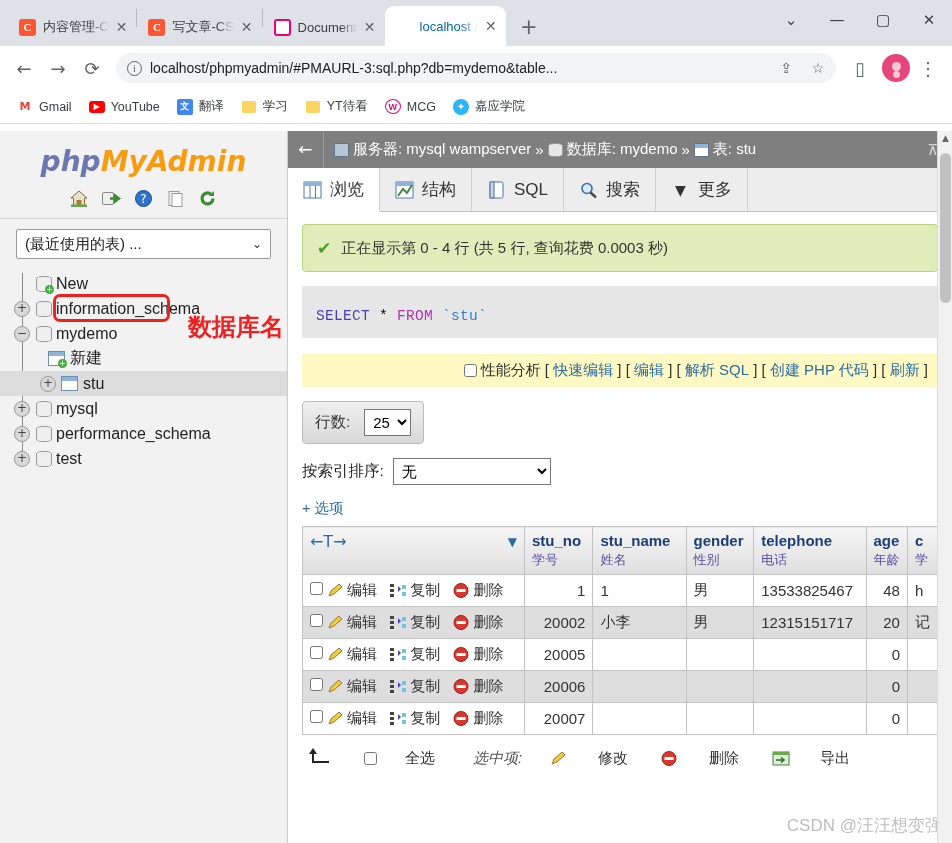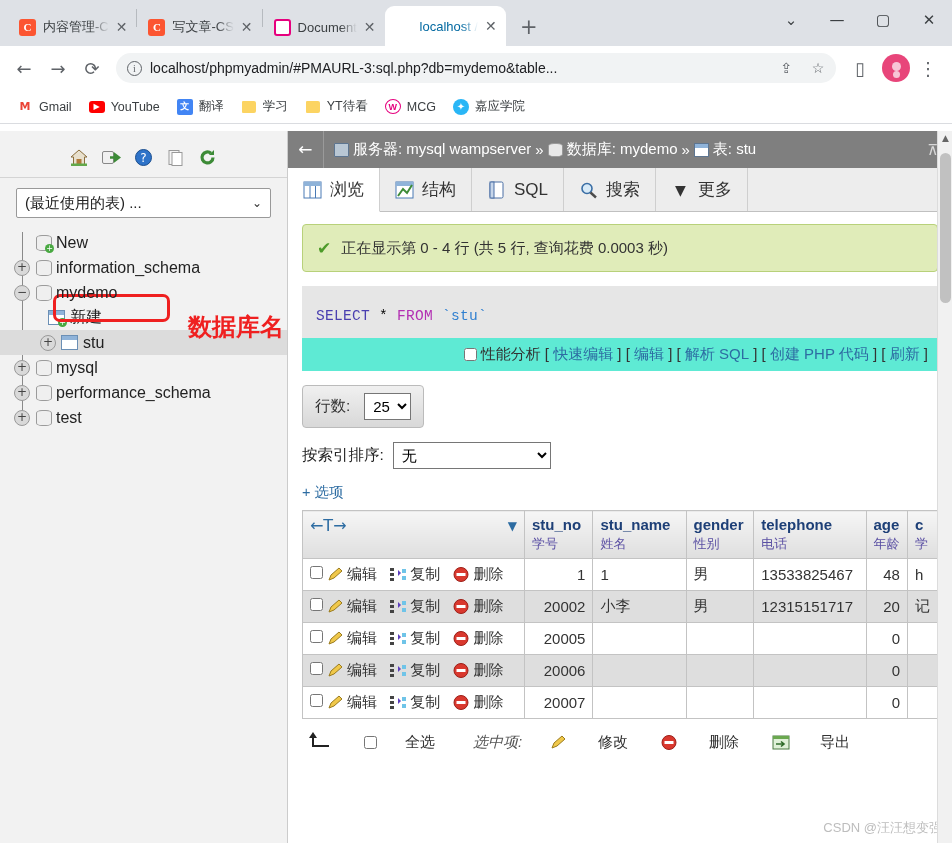--- a/index.html
+++ b/index.html
@@ -161,22 +161,22 @@
            align-items: center; gap: 10px; margin-bottom: 14px; }
   .tick { color: #4d9b29; font-size: 17px; font-family:"DejaVu Sans",sans-serif; }
 
   .sqlbox { background: #e6e6e6; padding: 22px 14px 14px 14px; }
   .sqltext { font-family: "Liberation Mono", "DejaVu Sans Mono", monospace;
              font-size: 14.5px; letter-spacing: .3px; }
   .kw { color: #4a3fb0; text-decoration-style: dotted; }
   .kw2 { color: #b32fb3; }
   .ident { color: #2f7fd0; }
 
-  .sqlacts { background: #5eead4; padding: 7px 10px; text-align: right;
-             font-size: 15px; color: #333; }
+  .sqlacts { background: #fef9c3; padding: 7px 10px; text-align: right;
+             font-size: 15px; color: #333; margin-top: 16px; }
   .sqlacts a { color: #2d6ca2; text-decoration: none; }
   .sqlacts input { vertical-align: -2px; margin-right: 4px; }
 
   .rowsbar { display: flex; align-items: center; gap: 0; margin-top: 14px; }
   .rowsgrp { background: linear-gradient(#f0f0f0,#d8d8d8); border: 1px solid #bbb;
              border-radius: 4px; padding: 7px 12px; display: flex; align-items: center;
              gap: 14px; font-size: 15.5px; color: #333; }
   select.sel { font-size: 15px; padding: 3px 4px; border: 1px solid #767676;
                background: #fff; font-family:"Liberation Sans",sans-serif; }
   .sortrow { margin-top: 14px; display: flex; align-items: center; gap: 9px;
@@ -202,21 +202,21 @@
   td.acts { white-space: nowrap; }
   td.acts span.lnk { color: #333; margin-right: 2px; }
   .aicon { display:inline-block; width:17px; height:15px; vertical-align:-3px;
            margin-right: 3px; position: relative; }
   .num { text-align: right; }
 
   .footbar { display: flex; align-items: center; gap: 28px; padding: 12px 4px 0 4px;
              font-size: 15px; color: #333; }
   .footbar .sel-label { color: #555; font-style: italic; margin-left: 10px; }
   .watermark { position: absolute; right: 10px; bottom: 6px; color: #bdbdbd;
-               font-size: 13px; white-space: nowrap; }
+               font-size: 17px; white-space: nowrap; }
 
   
   .vscroll { position: absolute; right: 0; top: 0; width: 15px; height: 712px;
              background: #f1f1f1; border-left: 1px solid #dcdcdc; }
   .vscroll .thumb { position: absolute; left: 2px; top: 22px; width: 11px;
                     height: 150px; background: #c1c1c1; border-radius: 6px; }
   .vscroll .ar { position:absolute; left:0; width:15px; height:16px; text-align:center;
                  font-size:9px; color:#666; font-family:"DejaVu Sans",sans-serif;}
 </style>
 </head>
@@ -304,20 +304,23 @@
     </div>
     <div class="bm">
       <span class="bmi i-jy">✦</span>
       <span>嘉应学院</span>
     </div>
   </div>
 
   <div class="page">
 
     <div class="sidebar">
+      <div class="pma-logo">
+        <span class="p1">php</span><span class="p2">MyAdmin</span>
+      </div>
       <div class="sb-icons">
         <span class="sbicon">
           <svg width="20" height="19" viewBox="0 0 20 19">
               <path d="M10 2 L18 9 H15.5 V17 H4.5 V9 H2 Z" fill="#e8e0cd" stroke="#8a6d3b" stroke-width="1"></path>
               <rect x="7.5" y="11" width="5" height="6" fill="#b07a3a"></rect>
               <rect x="2" y="15.5" width="16" height="2.5" fill="#62a84a"></rect>
             </svg>
         </span>
         <span class="sbicon">
           <svg width="20" height="19" viewBox="0 0 20 19">

